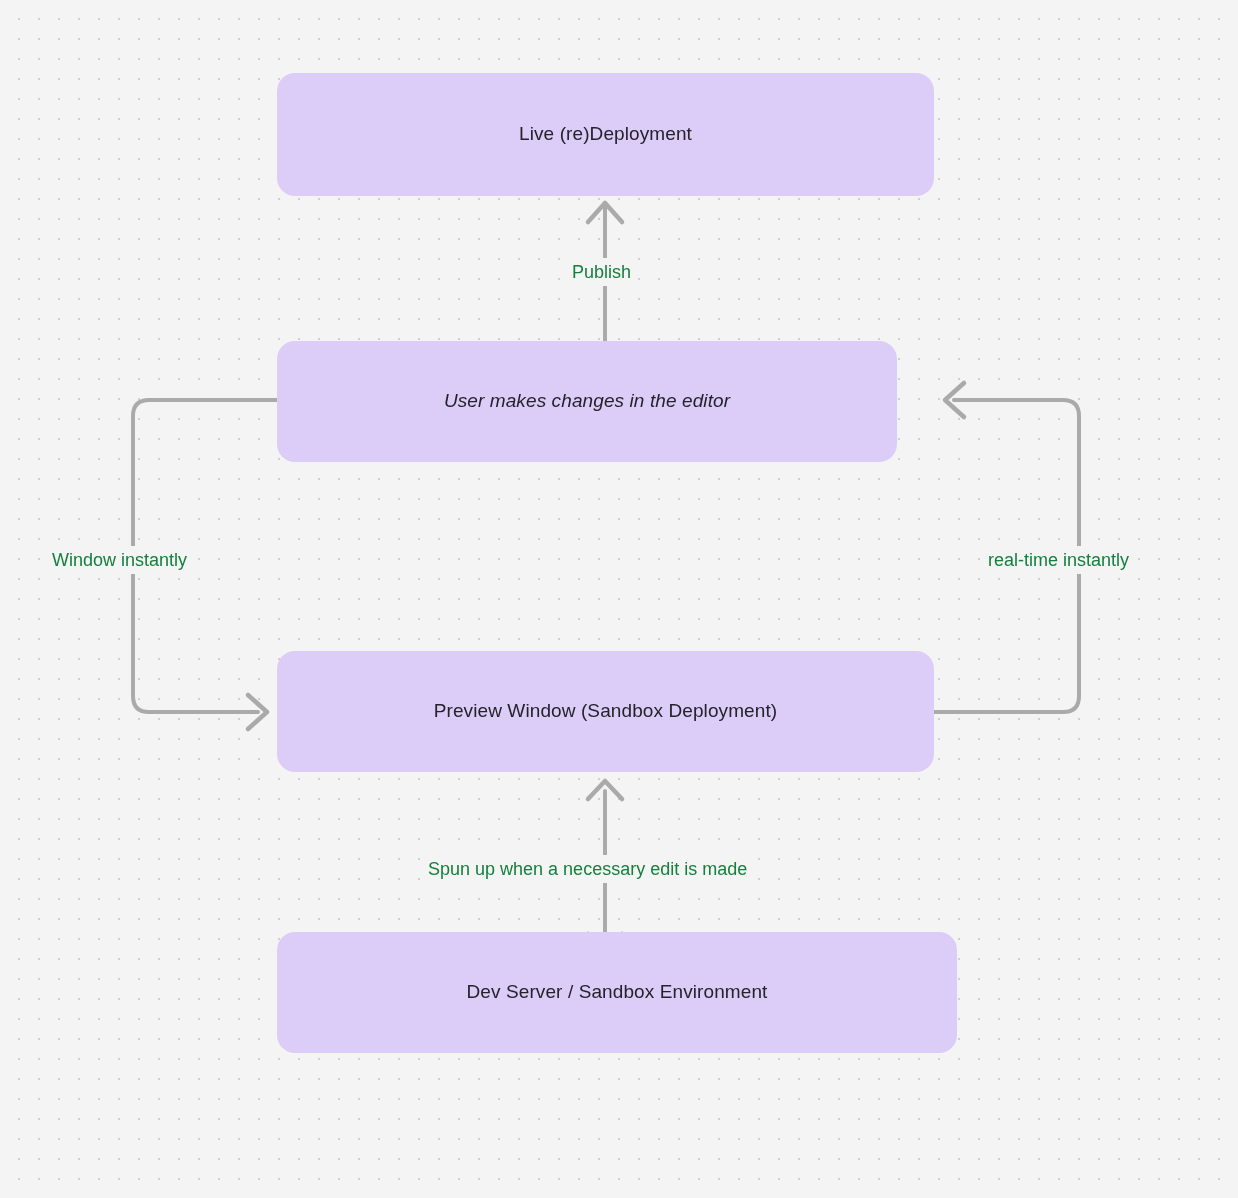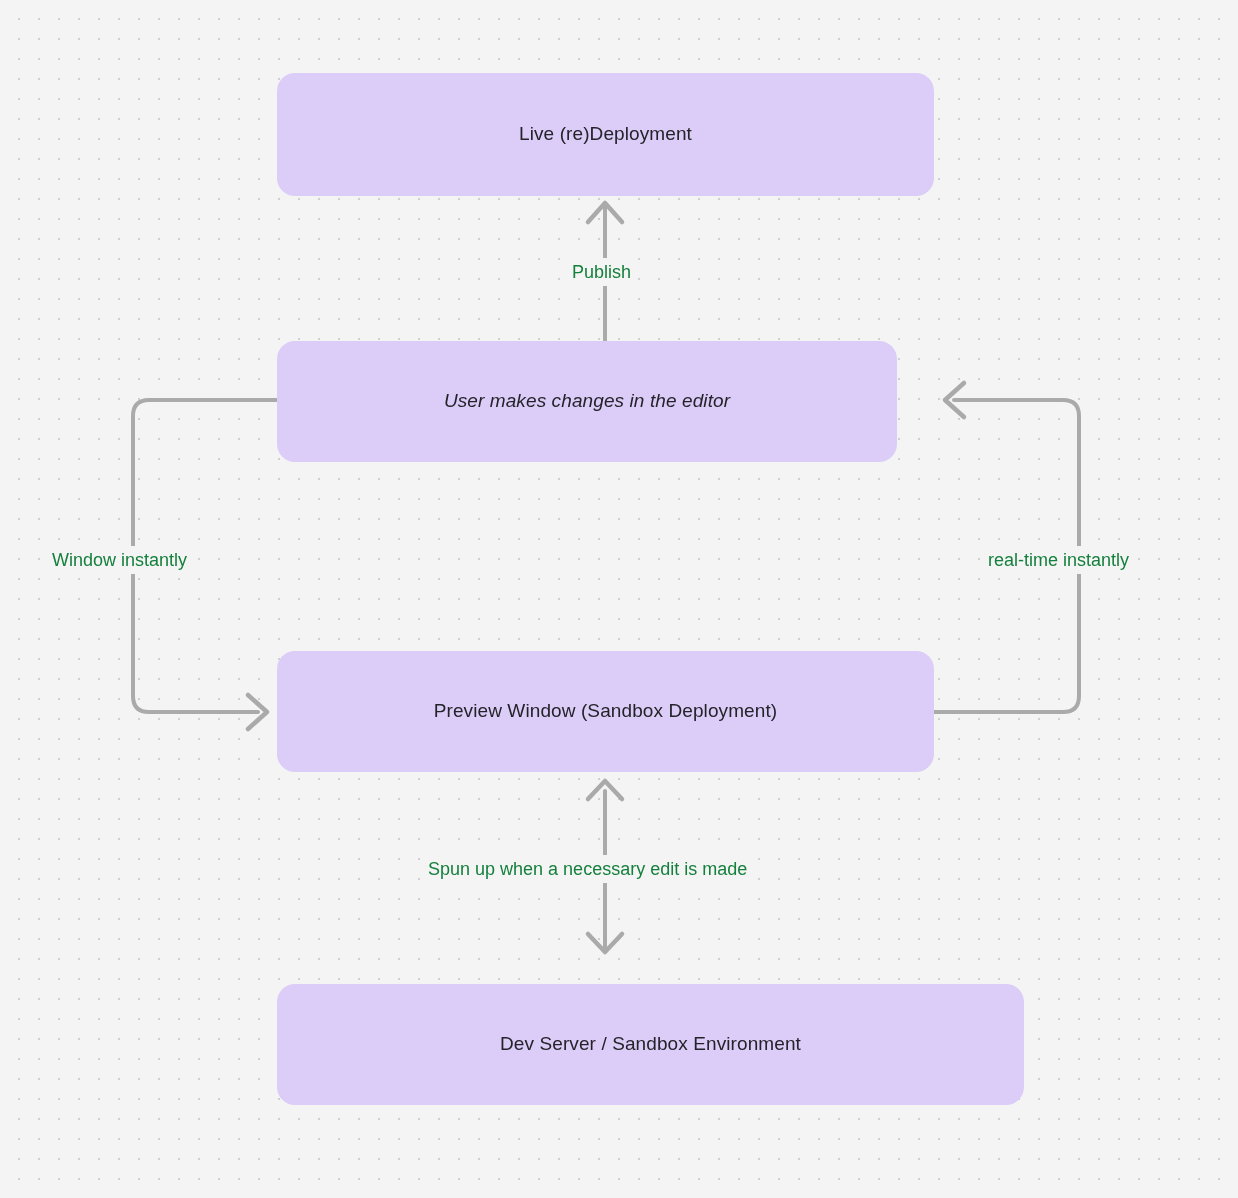--- a/index.html
+++ b/index.html
@@ -45,21 +45,21 @@
     color: #25232a;
     font-size: 19px;
     line-height: 1.3;
     letter-spacing: 0.1px;
     text-align: center;
   }
 
   #node-live-deployment   { left: 277px; top: 73px;  width: 657px; height: 123px; }
   #node-user-changes      { left: 277px; top: 341px; width: 620px; height: 121px; font-style: italic; }
   #node-preview-window    { left: 277px; top: 651px; width: 657px; height: 121px; }
-  #node-dev-server        { left: 277px; top: 984px; width: 747px; height: 121px; }
+  #node-dev-server        { left: 277px; top: 932px; width: 680px; height: 121px; }
 
   .edge-label {
     position: absolute;
     color: #15803d;
     font-size: 18px;
     line-height: 1;
     white-space: nowrap;
     background-color: #f4f4f4;
     padding: 5px 6px;
     box-sizing: border-box;

